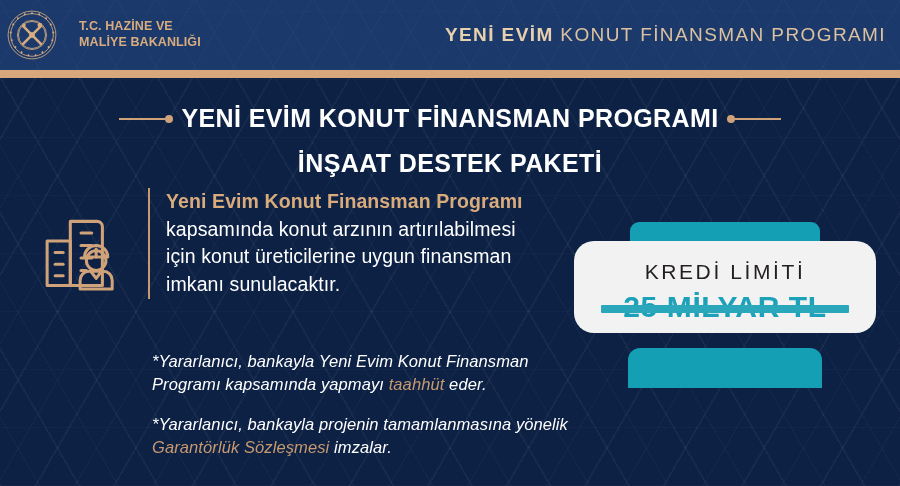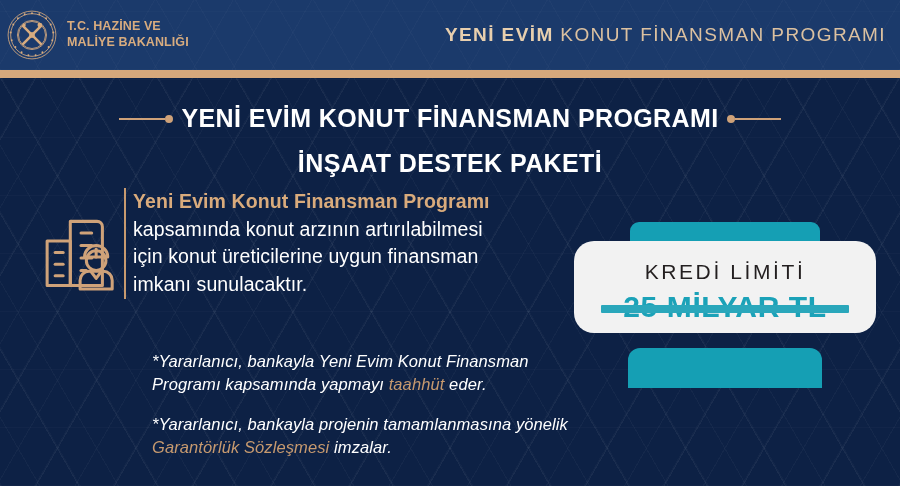--- a/index.html
+++ b/index.html
@@ -39,21 +39,21 @@
   .header {
     position:absolute; left:0; top:0; width:900px; height:70px;
     background:#1b3a6b;
     overflow:hidden;
   }
   .header .bg-pattern { opacity:.75; }
 
   .header-inner {
     position:relative; z-index:3;
     width:100%; height:70px;
-    display:flex; align-items:center;
+    display:flex; align-items:center;gap:12px;
   }
 
   .emblem {
     width:52px; height:52px;
     margin-left:6px; margin-right:9px;
     flex:0 0 auto;
   }
 
   .ministry-name {
     color:#d8ac7f;
@@ -120,24 +120,24 @@
 
   
   .left-icon {
     position:absolute; left:40px; top:205px;
     width:82px; height:88px;
     z-index:5;
   }
 
   
   .para-wrap {
-    position:absolute; left:124px; top:188px;
+    position:absolute; left:148px; top:188px;
     width:385px;
     z-index:5;
-    padding-left:7px;
+    padding-left:16px;
     border-left:2px solid #c79a6f;
   }
   .para {
     color:#ffffff;
     font-size:19.5px;
     line-height:1.42;
     letter-spacing:.1px;
   }
   .para .gold { color:#d9ab7c; font-weight:bold; }
 

